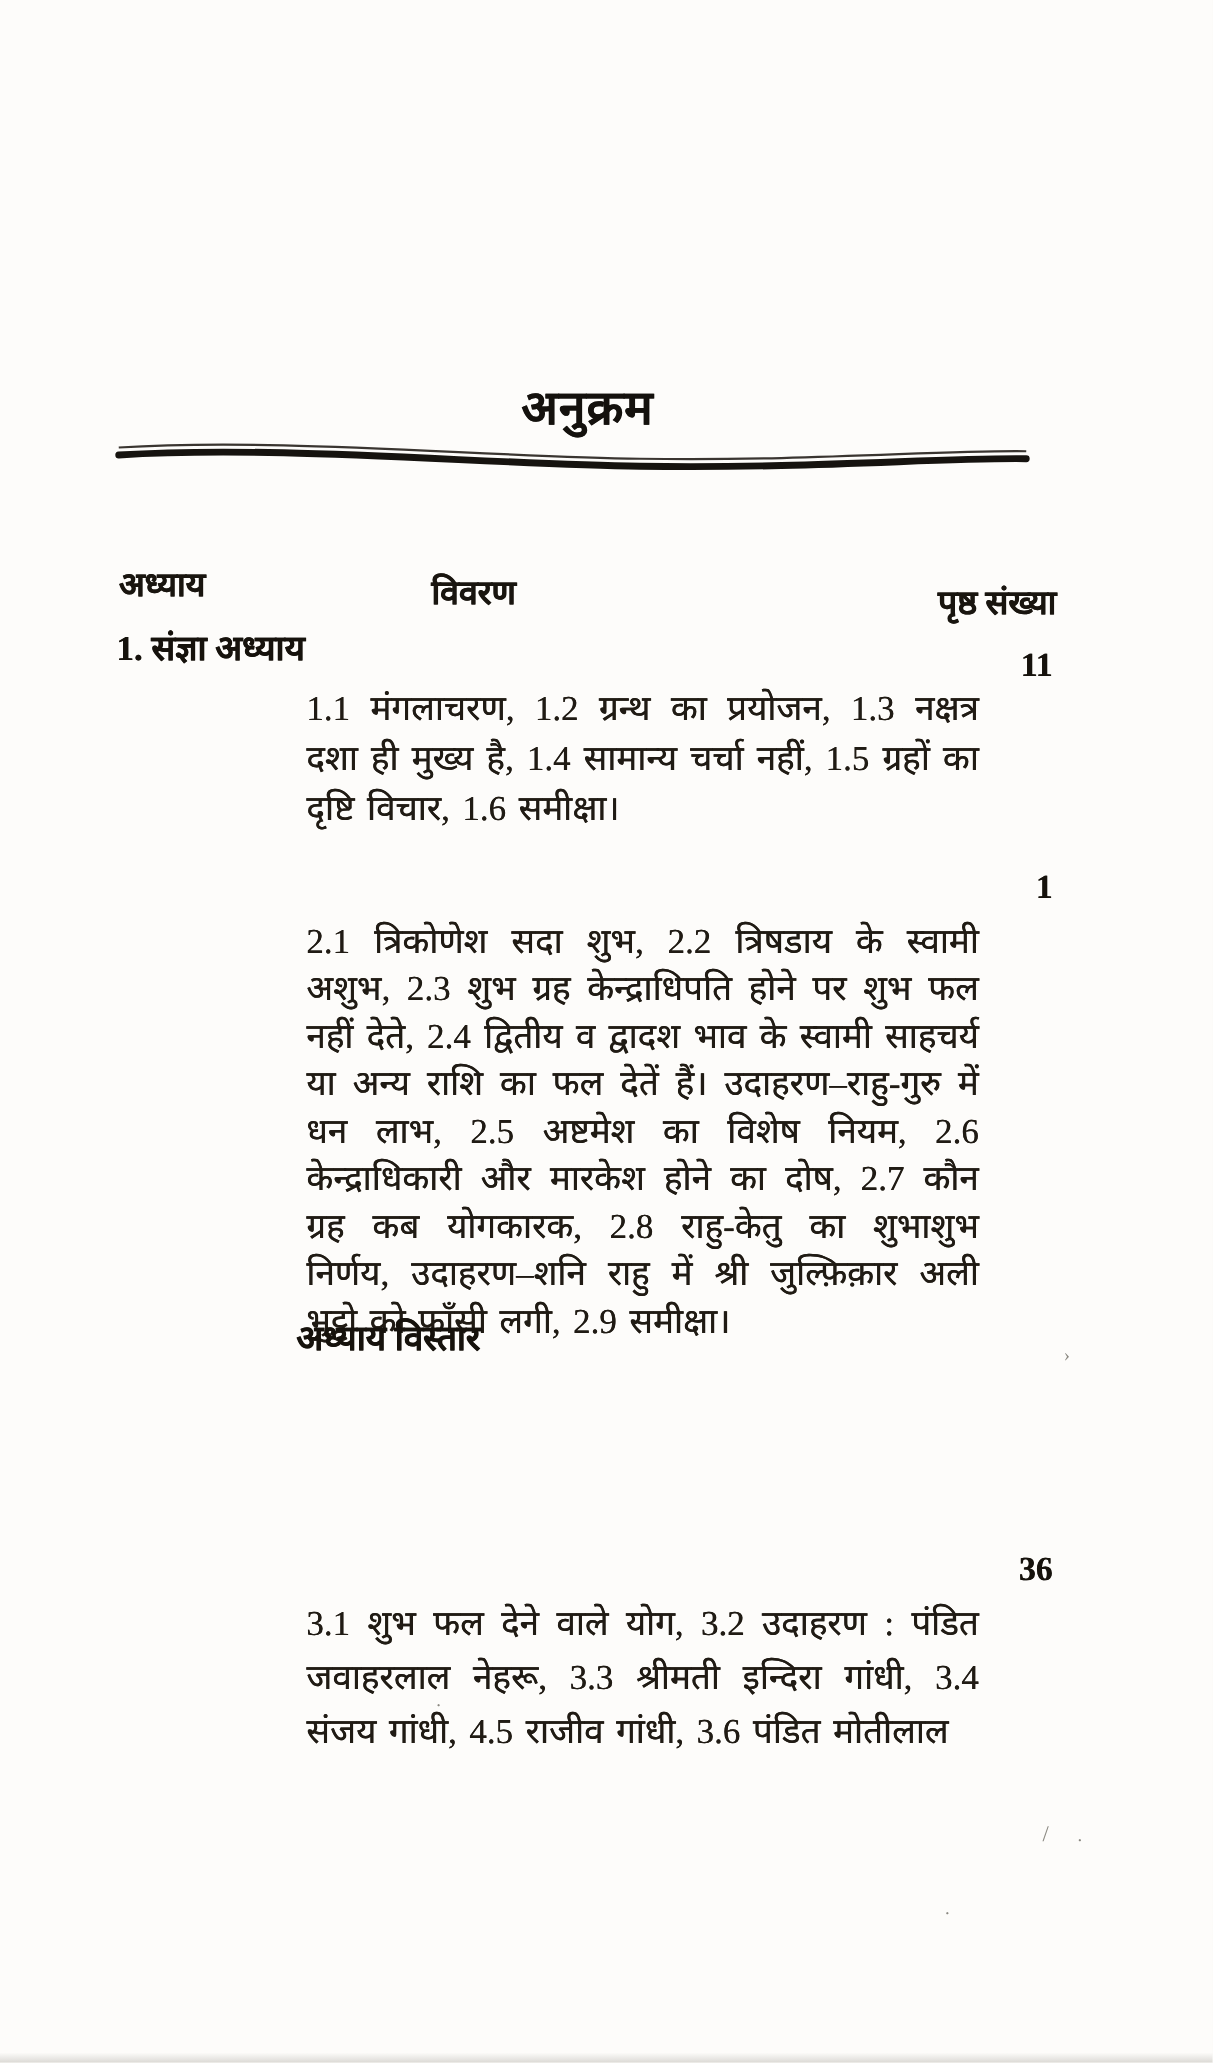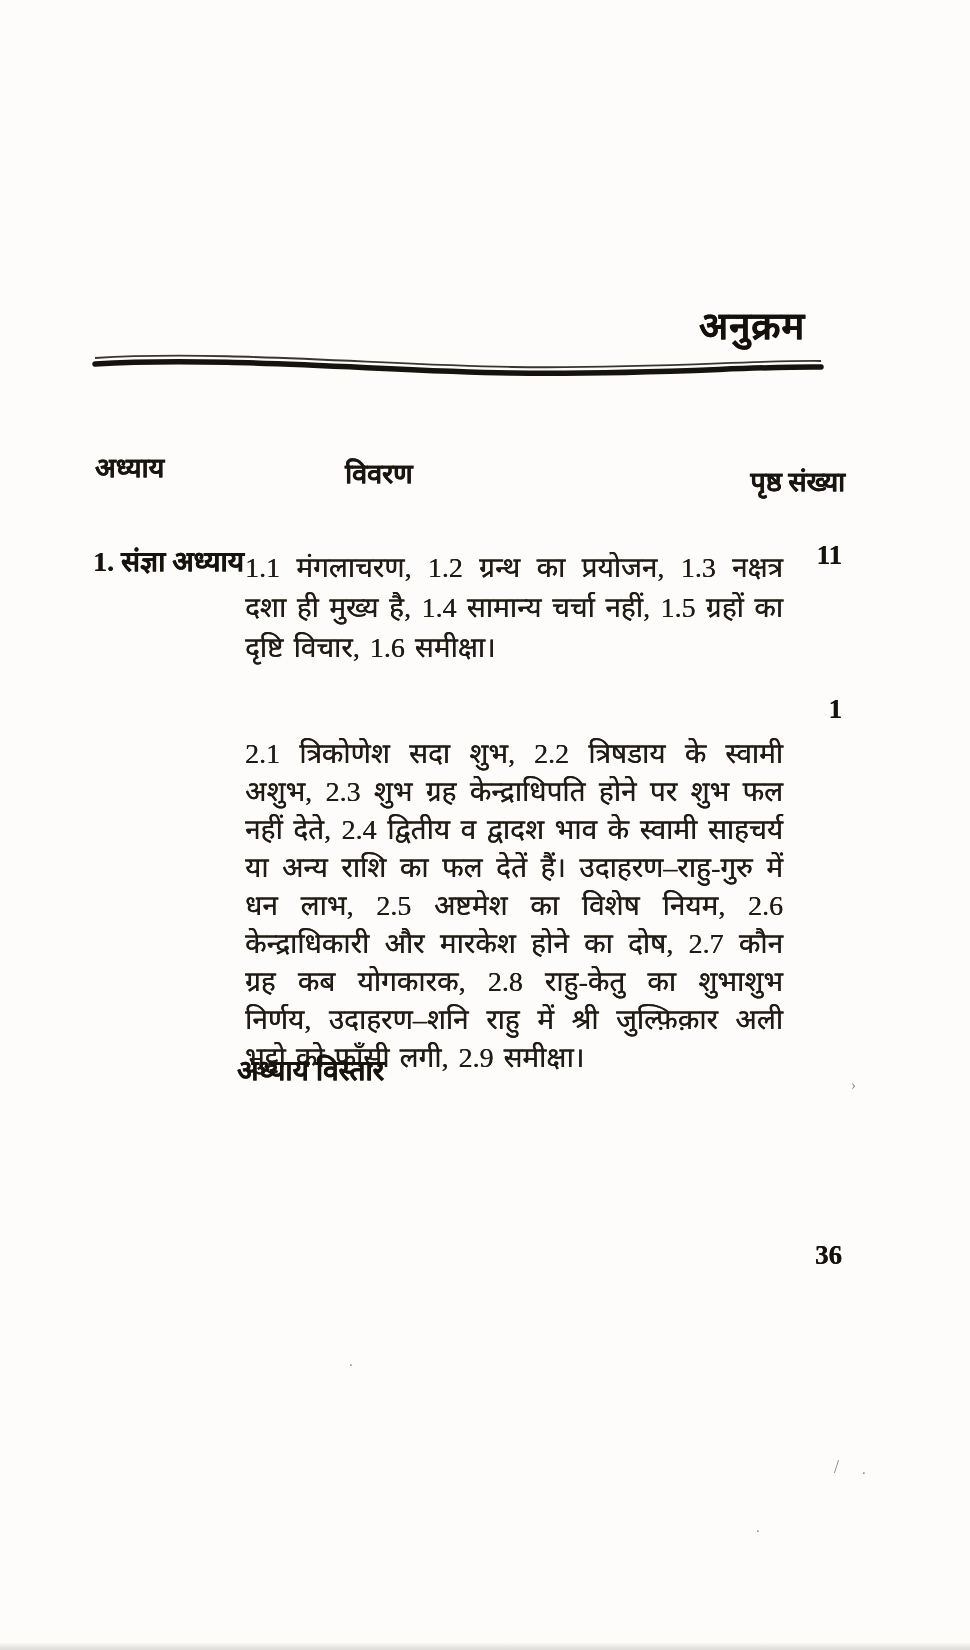--- a/index.html
+++ b/index.html
@@ -10,41 +10,40 @@
     overflow: hidden;
   }
   .page {
     position: absolute; left: 0; top: 0;
     width: 970px; height: 1650px;
     background:
       radial-gradient(ellipse 140% 120% at 50% 42%, #fdfcfa 60%, #f4f2ed 100%);
     color: #1d1914;
   }
   .title {
-    position: absolute; top: 298px; left: 105px; width: 700px;
-    text-align: right;
+    position: absolute; top: 298px; left: 120px; width: 700px;
+    text-align: center;
     font-size: 38px; font-weight: 700; letter-spacing: 1px;
     color: #14110d;
     text-shadow: 0.4px 0 0 currentColor;
   }
   .rule { position: absolute; top: 348px; left: 92px; }
   .colhead {
     position: absolute;
     font-size: 27px; font-weight: 700; color: #19150f;
     text-shadow: 0.3px 0 0 currentColor;
   }
   #col-chapter { top: 448px; left: 95px; }
   #col-desc    { top: 454px; left: 345px; }
   #col-page    { top: 462px; right: 125px; }
   .entry-heading {
     position: absolute; left: 93px;
     font-size: 28px; font-weight: 700; color: #16120c;
     text-shadow: 0.35px 0 0 currentColor;
     white-space: nowrap;
-    margin-top: 43px;
   }
   .pageno {
     position: absolute; right: 128px;
     font-size: 27px; font-weight: 700; color: #16120c;
     text-shadow: 0.3px 0 0 currentColor;
   }
   .para {
     position: absolute; left: 245px; width: 538px;
     font-size: 28px; line-height: 40px;
     text-align: justify; text-align-last: left;
@@ -79,28 +78,29 @@
       <path d="M3,10 C130,2 290,17 420,19 C560,21 660,12 729,13" fill="none" stroke="#3a3530" stroke-width="1.8"></path>
       <path d="M3,16 C130,8 290,23 420,25 C560,27 660,18 729,19" fill="none" stroke="#16130f" stroke-width="5.5" stroke-linecap="round"></path>
     </svg>
   </div>
 
   <div id="col-chapter" class="colhead">अध्याय</div>
   <div id="col-desc" class="colhead">विवरण</div>
   <div id="col-page" class="colhead">पृष्ठ संख्या</div>
 
   <div class="entry-heading" style="top:498px;">1. संज्ञा अध्याय</div>
-  <div class="pageno" style="top:540px;margin-left:36px;">11</div>
+  <div class="pageno" style="top:517px;margin-left:36px;">11</div>
   <div class="para" style="top:548px;">1.1 मंगलाचरण, 1.2 ग्रन्थ का प्रयोजन, 1.3 नक्षत्र दशा ही मुख्य है, 1.4 सामान्य चर्चा नहीं, 1.5 ग्रहों का दृष्टि विचार, 1.6 समीक्षा।</div>
 
   <div class="pageno" style="top:694px;">1</div>
   <div class="para" style="top:735px; line-height:38px;">2.1 त्रिकोणेश सदा शुभ, 2.2 त्रिषडाय के स्वामी अशुभ, 2.3 शुभ ग्रह केन्द्राधिपति होने पर शुभ फल नहीं देते, 2.4 द्वितीय व द्वादश भाव के स्वामी साहचर्य या अन्य राशि का फल देतें हैं। उदाहरण–राहु-गुरु में धन लाभ, 2.5 अष्टमेश का विशेष नियम, 2.6 केन्द्राधिकारी और मारकेश होने का दोष, 2.7 कौन ग्रह कब योगकारक, 2.8 राहु-केतु का शुभाशुभ निर्णय, उदाहरण–शनि राहु में श्री जुल्फ़िक़ार अली भुट्टो को फाँसी लगी, 2.9 समीक्षा।</div>
   <div class="subheading" style="top:1050px;">अध्याय विस्तार</div>
 
   <div class="pageno" style="top:1240px;">36</div>
+  <div class="para" style="top:1278px; line-height:43px;">3.1 शुभ फल देने वाले योग, 3.2 उदाहरण : पंडित जवाहरलाल नेहरू, 3.3 श्रीमती इन्दिरा गांधी, 3.4 संजय गांधी, 4.5 राजीव गांधी, 3.6 पंडित मोतीलाल</div>
 
   <div class="artifact" style="left:349px; top:1354px;">.</div>
   <div class="artifact" style="left:851px; top:1078px;">›</div>
   <div class="artifact" style="left:834px; top:1458px; font-size:18px;">/</div>
   <div class="artifact" style="left:862px; top:1462px;">.</div>
   <div class="artifact" style="left:756px; top:1520px;">.</div>
   <div class="edge-shade"></div>
 
 </div>
 

